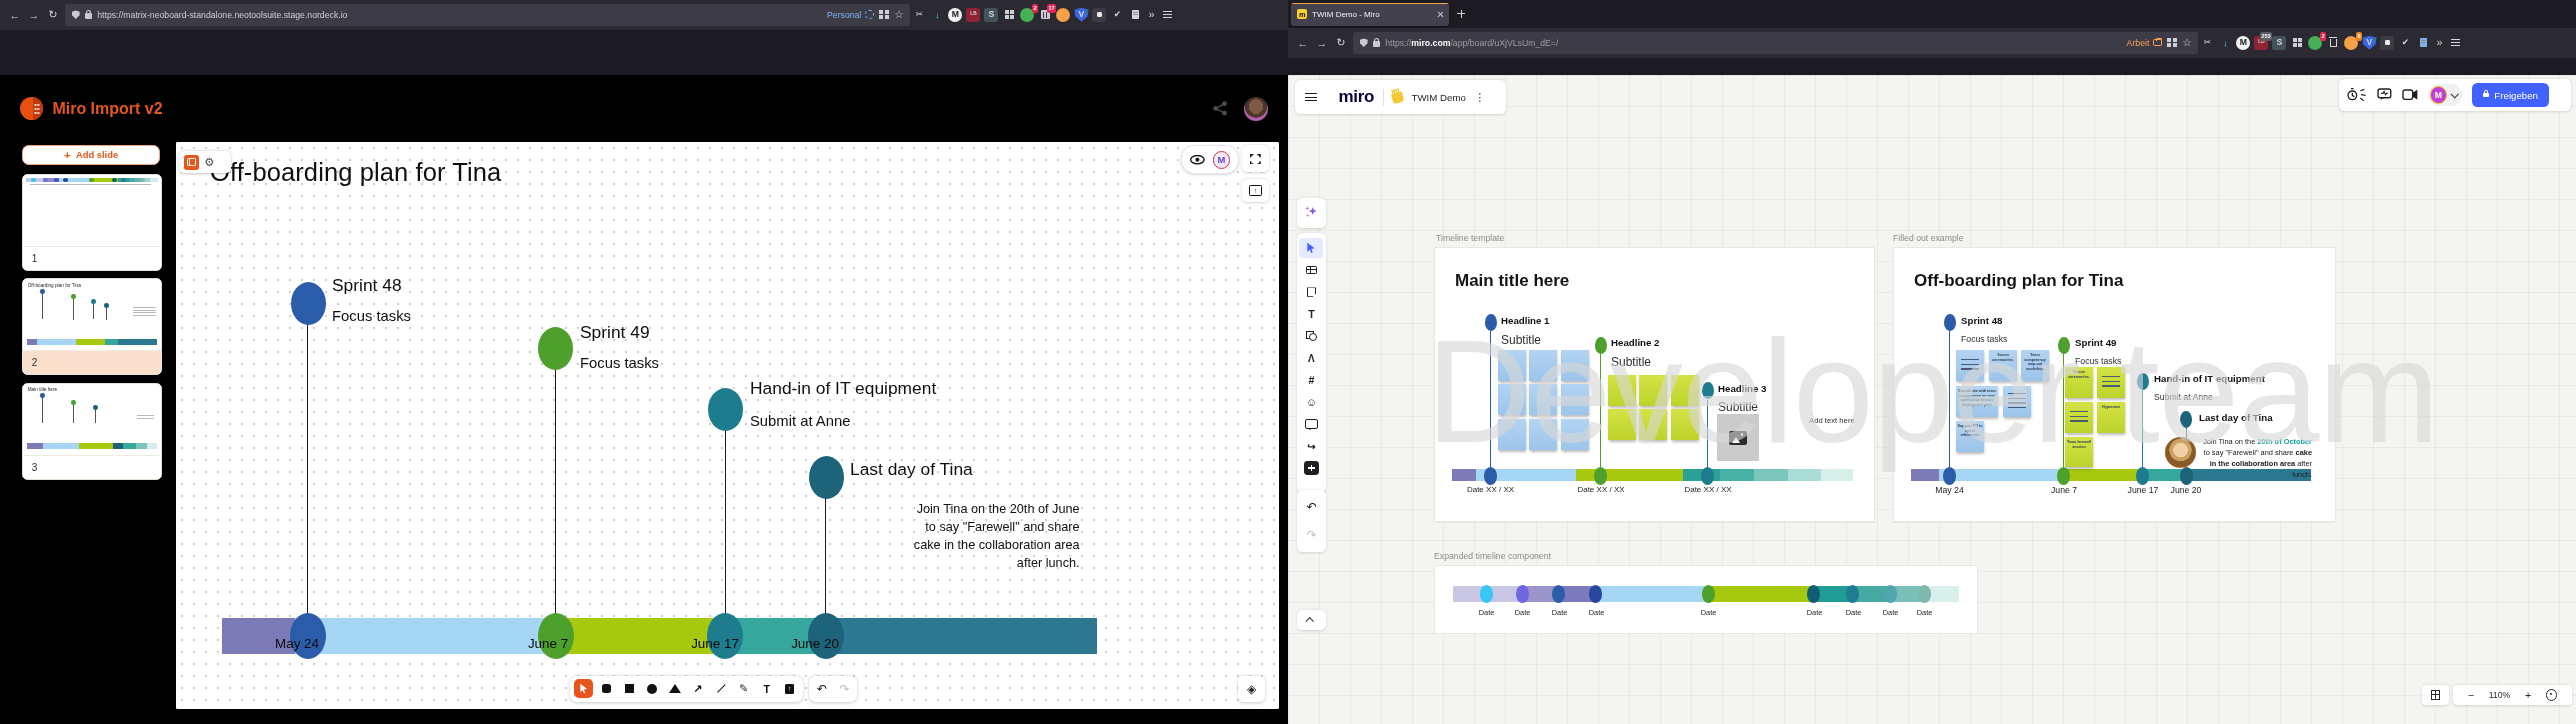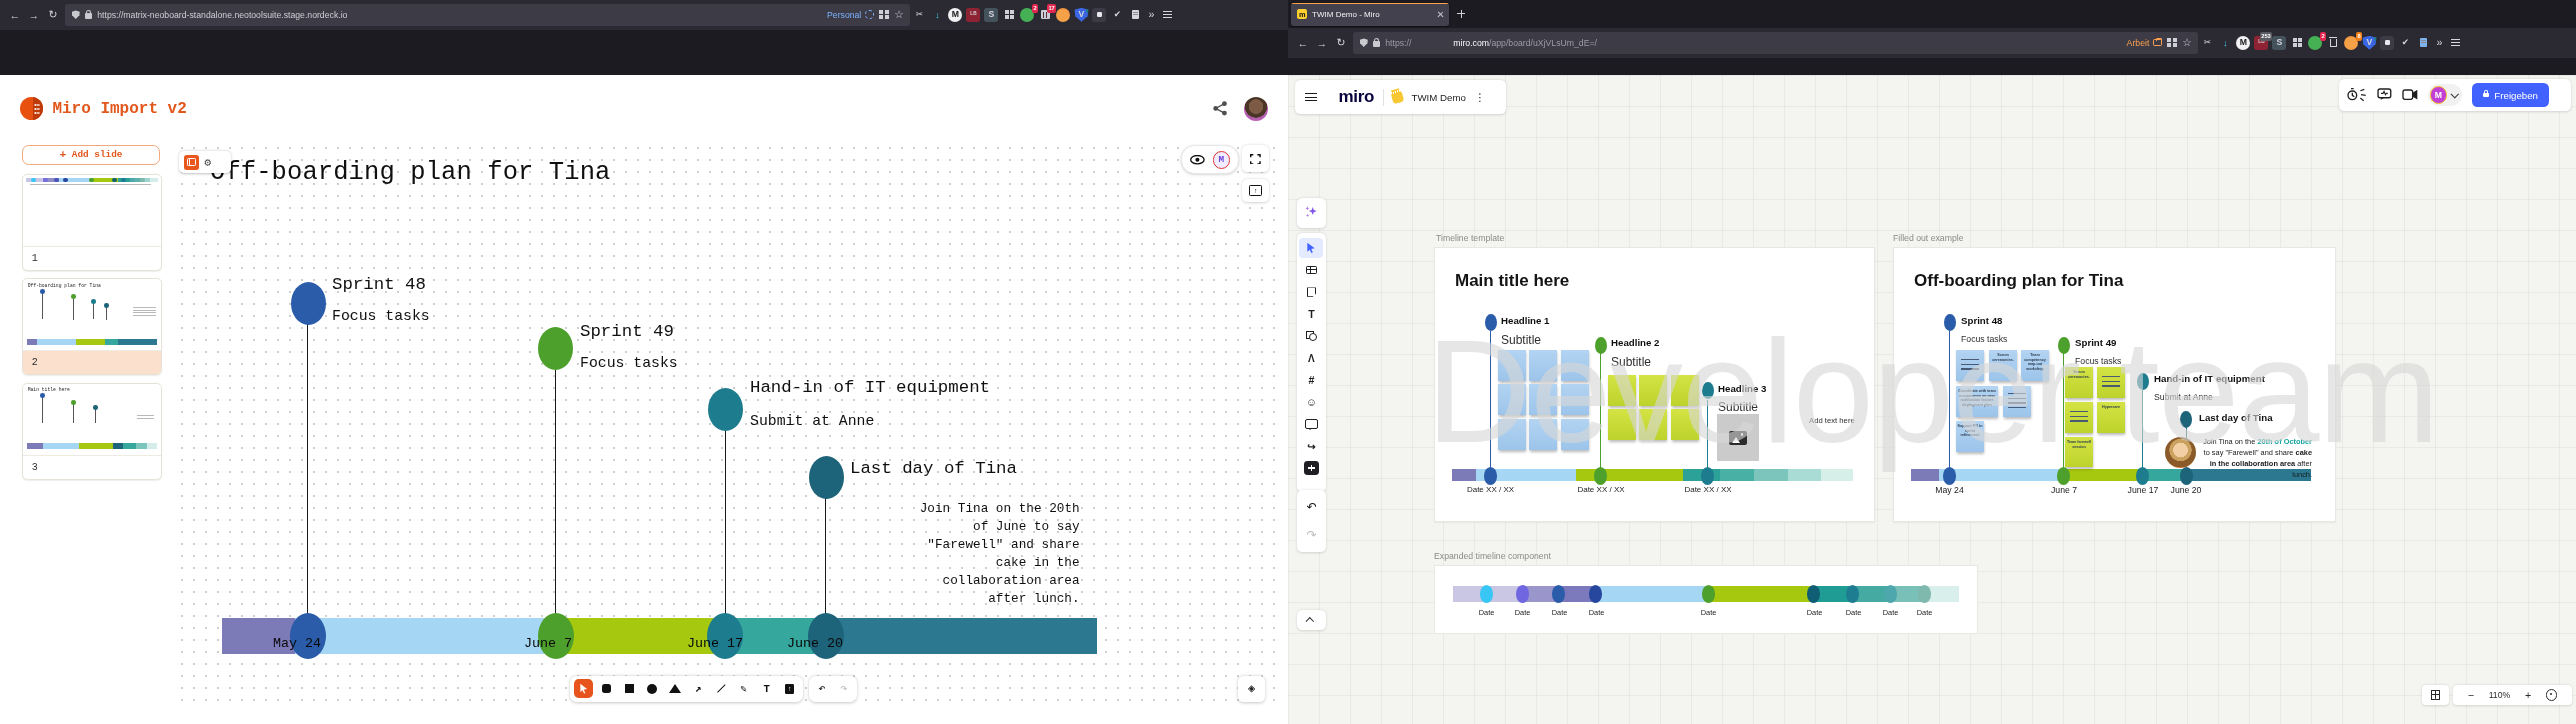--- a/index.html
+++ b/index.html
@@ -22,21 +22,21 @@
   .tclose{position:relative;width:6.7px;height:6.7px;flex:0 0 auto;}
   .tclose::before,.tclose::after{content:"";position:absolute;left:3px;top:0;width:0.9px;height:6.7px;background:#c9c9cf;}
   .tclose::before{transform:rotate(45deg);} .tclose::after{transform:rotate(-45deg);}
   .newtab{position:relative;width:8px;height:8px;margin-left:8px;}
   .newtab::before,.newtab::after{content:"";position:absolute;background:#d2d2d8;}
   .newtab::before{left:3.4px;top:0;width:1.1px;height:8px;} .newtab::after{top:3.4px;left:0;height:1.1px;width:8px;}
   .toolbar{height:29.5px;background:#2b2a33;display:flex;align-items:center;padding:0 5.4px;}
   .nav{width:19px;text-align:center;font-size:10.7px;color:#d3d3da;font-style:normal;}
   .field{height:21.5px;background:#3c3b46;border-radius:2.7px;display:flex;align-items:center;padding:0 6.7px;gap:5.4px;width:832px;margin-left:2.7px;}
   .urltxt{font-size:8.7px;color:#cfcfd6;white-space:nowrap;overflow:hidden;}
-  .u-dom{color:#fbfbfe;font-weight:400;margin-left:42px;} .u-gray{color:#9d9da6;}
+  .u-dom{color:#fbfbfe;font-weight:700;} .u-gray{color:#9d9da6;}
   .shield-i{width:8px;height:8.7px;background:#c9c9d0;clip-path:polygon(50% 0,100% 16%,96% 55%,50% 100%,4% 55%,0 16%);flex:0 0 auto;}
   .lock-i{width:6.7px;height:5.4px;background:#c9c9d0;border-radius:1px;position:relative;margin-top:2.7px;flex:0 0 auto;}
   .lock-i::before{content:"";position:absolute;left:1px;top:-3.4px;width:4.7px;height:4px;border:1.1px solid #c9c9d0;border-bottom:none;border-radius:2.7px 2.7px 0 0;box-sizing:border-box;}
   .cont{margin-left:auto;display:flex;align-items:center;gap:4px;font-size:8.7px;}
   .fp{width:8.7px;height:8.7px;border-radius:50%;border:1.1px dashed currentColor;box-sizing:border-box;}
   .brief{width:8.7px;height:6.7px;border:1.1px solid currentColor;border-radius:1.3px;position:relative;box-sizing:border-box;}
   .brief::before{content:"";position:absolute;top:-2.7px;left:2px;width:3.4px;height:2px;border:1px solid currentColor;border-bottom:none;border-radius:1.3px 1.3px 0 0;}
   .ic-grid{width:9.4px;height:9.4px;background:linear-gradient(#cfcfd6,#cfcfd6) 0 0/4px 4px no-repeat,linear-gradient(#cfcfd6,#cfcfd6) 5.4px 0/4px 4px no-repeat,linear-gradient(#cfcfd6,#cfcfd6) 0 5.4px/4px 4px no-repeat,linear-gradient(#cfcfd6,#cfcfd6) 5.4px 5.4px/4px 4px no-repeat;}
   .gi{font-style:normal;font-size:8.7px;color:#d6d6dc;line-height:1;}
   .gi-star::before{content:"\2606";font-size:10.7px;}
@@ -58,21 +58,21 @@
   .ic-col::before{content:"";position:absolute;inset:1.3px 1.7px;background:repeating-linear-gradient(90deg,#5a2c2c 0 1.3px,transparent 1.3px 3px);}
   .ic-trash{width:6.7px;height:8px;border:1.1px solid #d6d6dc;border-top:none;border-radius:0 0 1.3px 1.3px;position:relative;box-sizing:border-box;}
   .ic-trash::before{content:"";position:absolute;top:-2px;left:-2px;width:8px;height:1.1px;background:#d6d6dc;}
   .ic-page{width:7.4px;height:9.4px;background:#d6d6dc;border-radius:1px;position:relative;}
   .ic-page::before{content:"";position:absolute;inset:2px 1.3px;background:repeating-linear-gradient(#8a8a92 0 0.9px,transparent 0.9px 2.3px);}
   .gi-ok::before{content:"\2714";color:#d6d6dc;}
   .gi-m::before{content:"M";}
   .gi-s::before{content:"S";}
   .gi-lb::before{content:"LB";}
   
-  .nb{position:absolute;top:75px;left:0;right:0;bottom:0;background:#ffffff;font-family:Liberation Mono, monospace;}
+  .nb{position:absolute;top:75px;left:0;right:0;bottom:0;background:#000000;}
   .nb-header{height:67px;display:flex;align-items:center;padding:0 20px;}
   .nblogo{width:23px;height:23px;border-radius:50%;background:#e8500f;position:relative;overflow:hidden;flex:0 0 auto;}
   .nblogo::before{content:"";position:absolute;right:0;top:0;width:45%;height:100%;background:#bf3a0a;}
   .nblogo::after{content:"";position:absolute;right:3.4px;top:6px;width:5.4px;height:11.4px;background:radial-gradient(circle,#fff 0.9px,transparent 1.1px);background-size:2.7px 4px;}
   .nbtitle{font-size:16px;font-weight:700;color:#e2571c;margin-left:9.4px;}
   .hdr-right{margin-left:auto;display:flex;align-items:center;gap:16px;}
   .avatar-photo{width:24px;height:24px;border-radius:50%;background:radial-gradient(circle at 50% 40%,#7c5a43 0 38%,#4a3527 40% 58%,#b45fb0 60% 100%);}
   .slides{position:absolute;top:67px;left:0;width:176px;bottom:0;}
   .addslide{margin:2.7px 0 9.4px 22px;width:138px;height:20px;border:1px solid #f2a87d;border-radius:6.7px;background:#fff;color:#e2571c;font-weight:700;font-size:9.4px;display:flex;align-items:center;justify-content:center;gap:5.4px;box-sizing:border-box;}
   .scard{width:138px;margin:0 0 7.4px 22px;background:#fff;border:0.7px solid #e6e2d6;border-radius:5.4px;overflow:hidden;box-shadow:0 0.7px 1.3px rgba(0,0,0,.07);}

